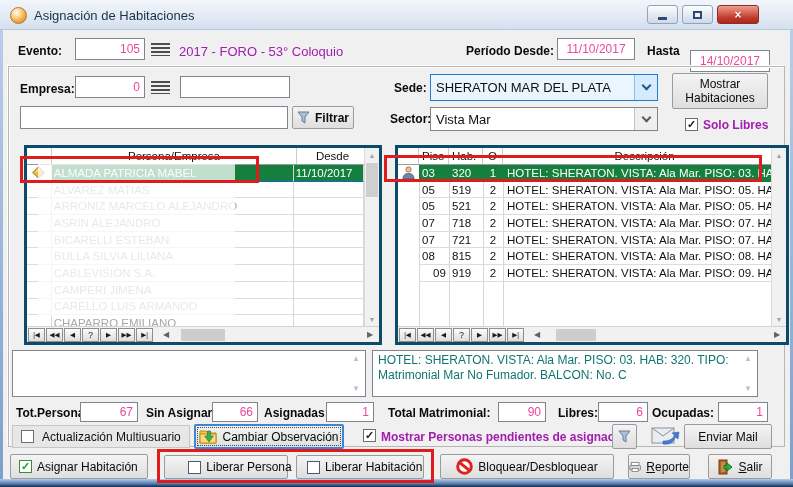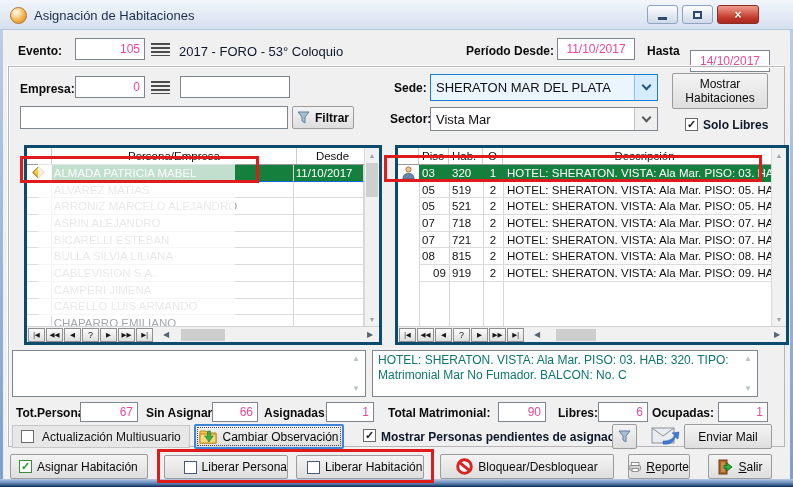--- a/index.html
+++ b/index.html
@@ -18,21 +18,21 @@
   .winbtn{position:absolute;top:5px;height:19px;border-radius:3px;display:flex;align-items:center;justify-content:center;}
   .winbtn.gray{background:linear-gradient(#fdfdfd,#cfd9e7);border:1px solid #8ea4c1;width:31px;}
   .winbtn.red{background:linear-gradient(#ef9d8f,#c2392a 70%,#a52a1d);border:1px solid #8c2e24;width:42px;color:#fff;font-weight:bold;font-size:12px;text-shadow:0 1px 1px #7a1e14;}
   .min-glyph{width:9px;height:3px;background:#2a4a72;margin-top:8px;}
   .restore-glyph{width:9px;height:8px;border:2px solid #2a4a72;background:#eef3fa;}
   .sidestrip{position:absolute;top:30px;bottom:0;width:3px;background:linear-gradient(#b9cde8,#7b9fcb);}
   .bottomstrip{position:absolute;left:0;bottom:0;width:793px;height:8px;
     background:linear-gradient(#b6cbe6,#5c82b4 55%,#16365e 95%,#071a33);}
   
   .lbl{position:absolute;font-weight:700;color:#0a0a0a;white-space:nowrap;font-size:12px;}
-  .plain{position:absolute;color:#0f172a;white-space:nowrap;font-size:12px;}
+  .plain{position:absolute;color:#a21caf;white-space:nowrap;font-size:12px;}
   .field{position:absolute;background:#fff;border:1px solid #7e858f;font:12px "Liberation Sans",sans-serif;padding:0 4px;}
   input.field{outline:none;color:#ec4899;}
   .r{text-align:right;}
   .c{text-align:center;}
   .btn{position:absolute;display:flex;align-items:center;justify-content:center;gap:5px;
     background:linear-gradient(#f4f4f4,#dedede);border:1px solid #9b9b9b;border-radius:2px;
     font-size:12px;color:#0a0a0a;white-space:nowrap;}
   .groupbox{position:absolute;border:1px solid #b6b6b6;box-shadow:1px 1px 0 #fdfdfd inset, -1px -1px 0 #fdfdfd;}
   .hamb{position:absolute;width:19px;height:13px;
     background:repeating-linear-gradient(to bottom,#4c4c4c 0 2px,rgba(0,0,0,0) 2px 4px);}
@@ -363,21 +363,21 @@
     <path d="M13 20 c7 1 11-2 12-7 l3 2 1-7 -7 1 3 2 c-2 4-6 6-12 6z" fill="#3f7ad6" stroke="#2a5aa8" stroke-width="0.5"></path>
   </svg>
   <div class="btn" style="left:684px;top:424px;width:88px;height:25px;">Enviar Mail</div>
 
   <div class="btn" style="left:10px;top:454px;width:138px;height:25px;justify-content:flex-start;padding-left:8px;">
     <span class="checkbox cb-inline" style="border-color:#3c8a3c;">
         <span style="color:#1e9e30;">✓</span>
       </span>
     <span>Asignar Habitación</span>
   </div>
-  <div class="btn" style="left:164px;top:455px;width:124px;height:24px;justify-content:flex-end;padding-left:28px;">
+  <div class="btn" style="left:164px;top:455px;width:124px;height:24px;justify-content:center;padding-left:28px;">
     <span class="checkbox cb-inline" style="border-color:#4a5a74;"></span>
     <span>Liberar Persona</span>
   </div>
   <div class="btn" style="left:296px;top:455px;width:128px;height:24px;justify-content:flex-start;padding-left:10px;">
     <span class="checkbox cb-inline" style="border-color:#4a5a74;"></span>
     <span>Liberar Habitación</span>
   </div>
   <div class="btn" style="left:440px;top:454px;width:174px;height:25px;">
     <svg width="17" height="17" viewBox="0 0 17 17">
       <circle cx="8.5" cy="8.5" r="6.8" fill="#fff" stroke="#dd2222" stroke-width="3"></circle>

